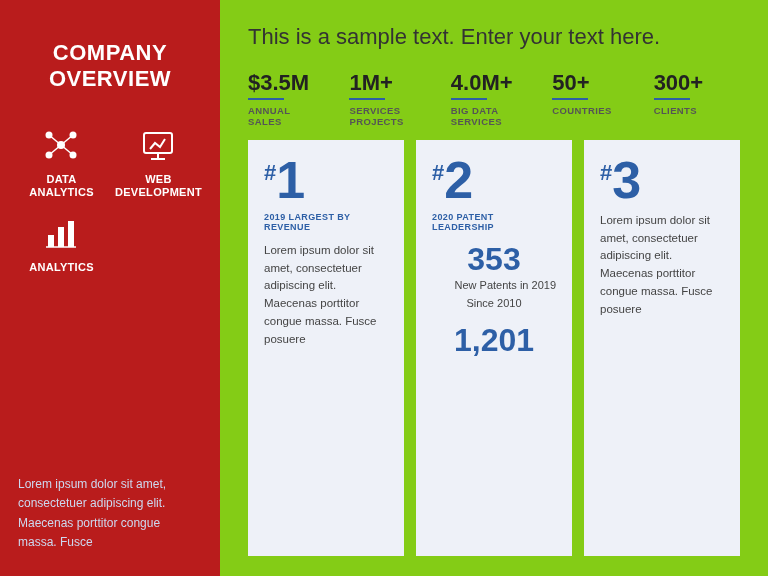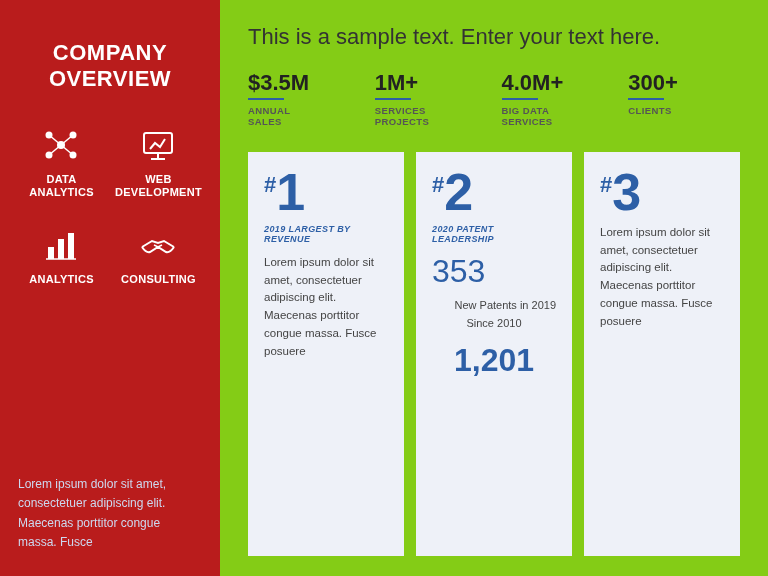--- a/index.html
+++ b/index.html
@@ -26,21 +26,21 @@
       font-size: 22px;
       font-weight: 900;
       line-height: 1.2;
       text-align: center;
       letter-spacing: 0.5px;
       margin-bottom: 30px;
     }
     .sidebar-icons-grid {
       display: grid;
       grid-template-columns: 1fr 1fr;
-      gap: 24px 10px;
+      gap: 12px 10px;
       margin-bottom: 28px;
     }
     .sidebar-icon-item {
       display: flex;
       flex-direction: column;
       align-items: center;
       gap: 6px;
     }
     .sidebar-icon-item .icon-svg {
       width: 44px;
@@ -75,21 +75,21 @@
       font-size: 22px;
       color: #333;
       margin-bottom: 22px;
       font-weight: 400;
     }
 
     
     .stats-row {
       display: flex;
       gap: 15px;
-      margin-bottom: 24px;
+      margin-bottom: 12px;
       border-bottom: none;
     }
     .stat-item {
       flex: 1;
       display: flex;
       flex-direction: column;
       align-items: flex-start;
       padding-right: 10px;
     }
     .stat-value {
@@ -139,34 +139,33 @@
       vertical-align: super;
       font-weight: 900;
     }
     .rank-title {
       font-size: 9px;
       font-weight: 900;
       color: #2d5fa6;
       letter-spacing: 0.4px;
       text-transform: uppercase;
       margin-bottom: 10px;
-      font-style: italic;
     }
     .rank-body {
       font-size: 11.5px;
       color: #444;
       line-height: 1.55;
     }
     .rank-big-num {
       font-size: 32px;
-      font-weight: 400;
-      color: #2d5fa6;
-      text-align: left;
+      font-weight: 700;
+      color: #2d5fa6;
+      text-align: center;
       line-height: 1.1;
-      margin-bottom: 10px;
+      margin-bottom: 2px;
     }
     .rank-big-label {
       font-size: 11px;
       color: #444;
       text-align: right;
       margin-bottom: 6px;
     }
     .rank-since {
       font-size: 11px;
       color: #444;
@@ -223,30 +222,20 @@
         <svg width="40" height="40" viewBox="0 0 40 40" fill="none">
           <rect x="7" y="22" width="6" height="12" fill="white"></rect>
           <rect x="17" y="14" width="6" height="20" fill="white"></rect>
           <rect x="27" y="8" width="6" height="26" fill="white"></rect>
           <line x1="5" y1="34" x2="35" y2="34" stroke="white" stroke-width="1.5"></line>
         </svg>
       </div>
       <span class="icon-label">ANALYTICS</span>
     </div>
 
-    <div class="sidebar-icon-item">
-      <div class="icon-svg">
-        <svg width="40" height="40" viewBox="0 0 40 40" fill="none">
-          <path d="M4 22 L14 16 L20 18 L26 16 L36 22" stroke="white" stroke-width="2" fill="none"></path>
-          <path d="M4 22 C4 22 8 28 12 27 L20 22 L28 27 C32 28 36 22 36 22" stroke="white" stroke-width="2" fill="none"></path>
-          <path d="M16 20 L20 22 L24 20" stroke="white" stroke-width="1.5" fill="none"></path>
-        </svg>
-      </div>
-      <span class="icon-label">CONSULTING</span>
-    </div>
   </div>
 
   <p class="sidebar-description">Lorem ipsum dolor sit amet, consectetuer adipiscing elit. Maecenas porttitor congue massa. Fusce</p>
 </aside>
 
 <main class="main-content">
   <div class="main-tagline">This is a sample text. Enter your text here.</div>
 
   <div class="stats-row">
 
@@ -257,20 +246,25 @@
     </div>
       <div class="stat-item">
       <span class="stat-value">1M+</span>
       <div class="stat-divider"></div>
       <span class="stat-label">SERVICES<br>PROJECTS</span>
     </div>
       <div class="stat-item">
       <span class="stat-value">4.0M+</span>
       <div class="stat-divider"></div>
       <span class="stat-label">BIG DATA<br>SERVICES</span>
+    </div>
+      <div class="stat-item">
+      <span class="stat-value">50+</span>
+      <div class="stat-divider"></div>
+      <span class="stat-label">COUNTRIES</span>
     </div>
       <div class="stat-item">
       <span class="stat-value">300+</span>
       <div class="stat-divider"></div>
       <span class="stat-label">CLIENTS</span>
     </div>
     </div>
 
   <div class="rankings-row">
 

